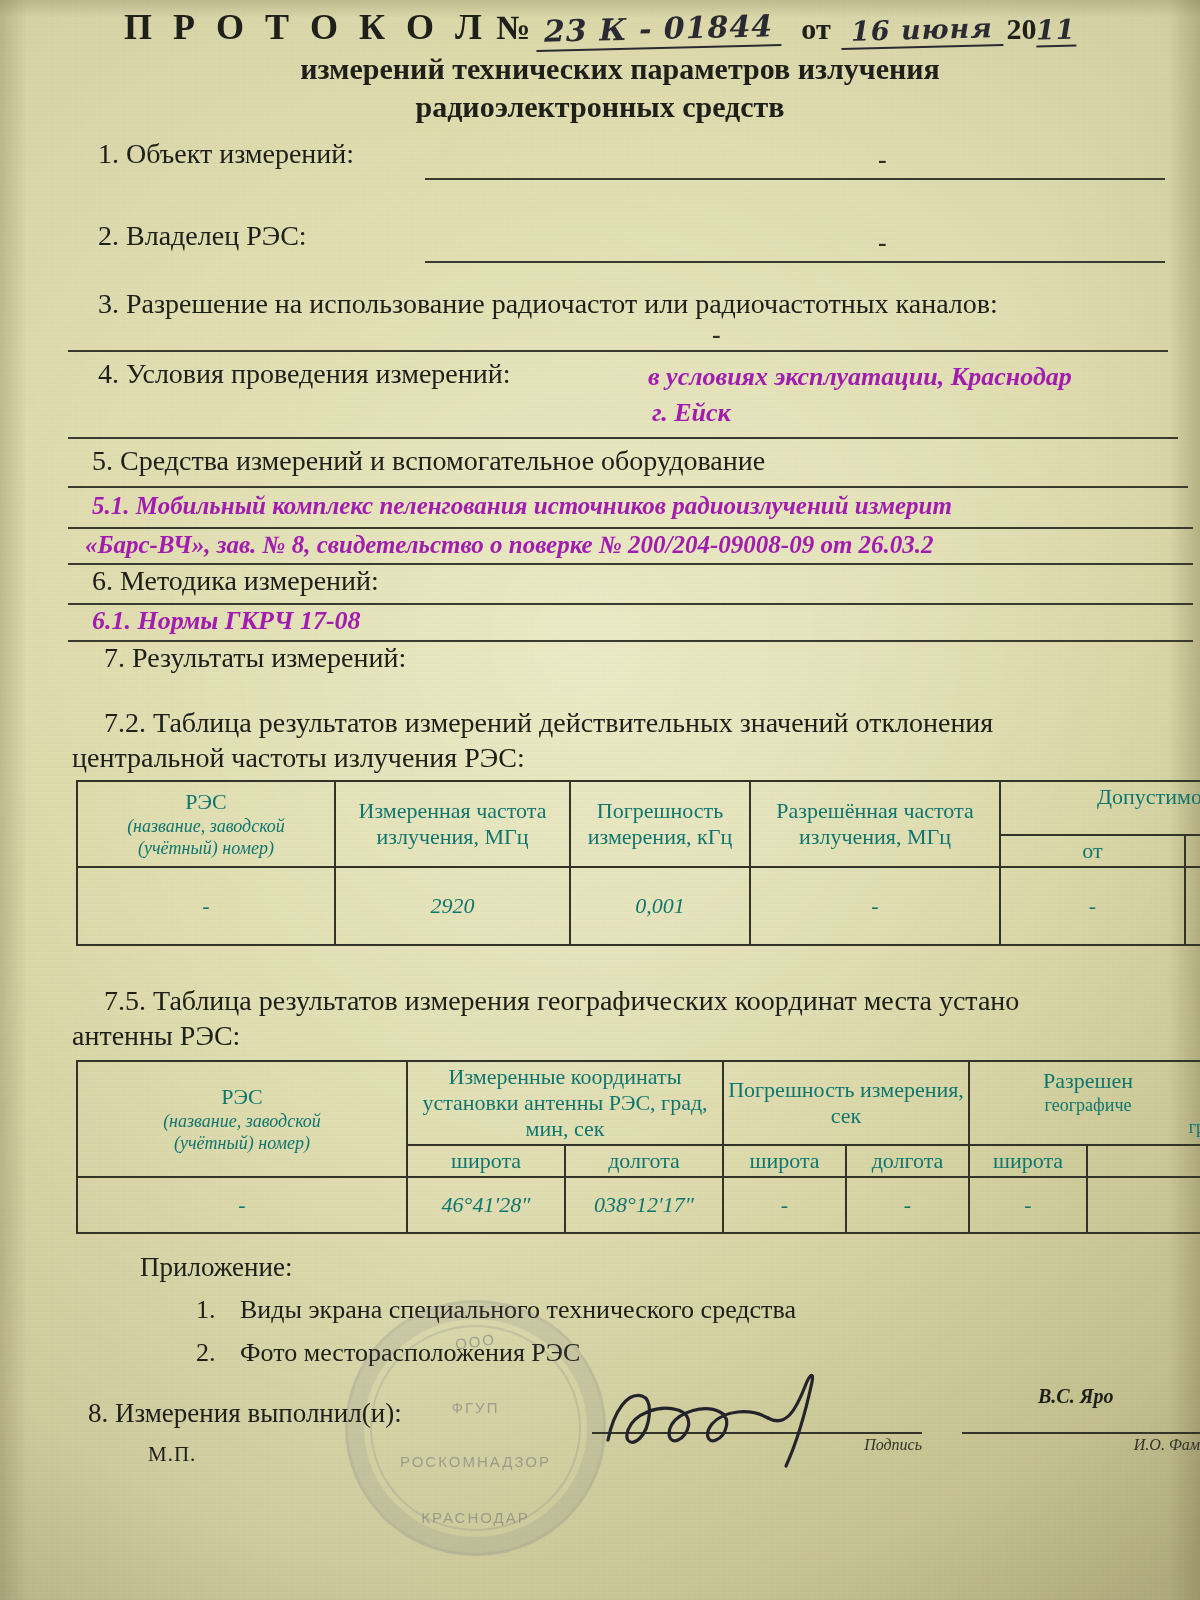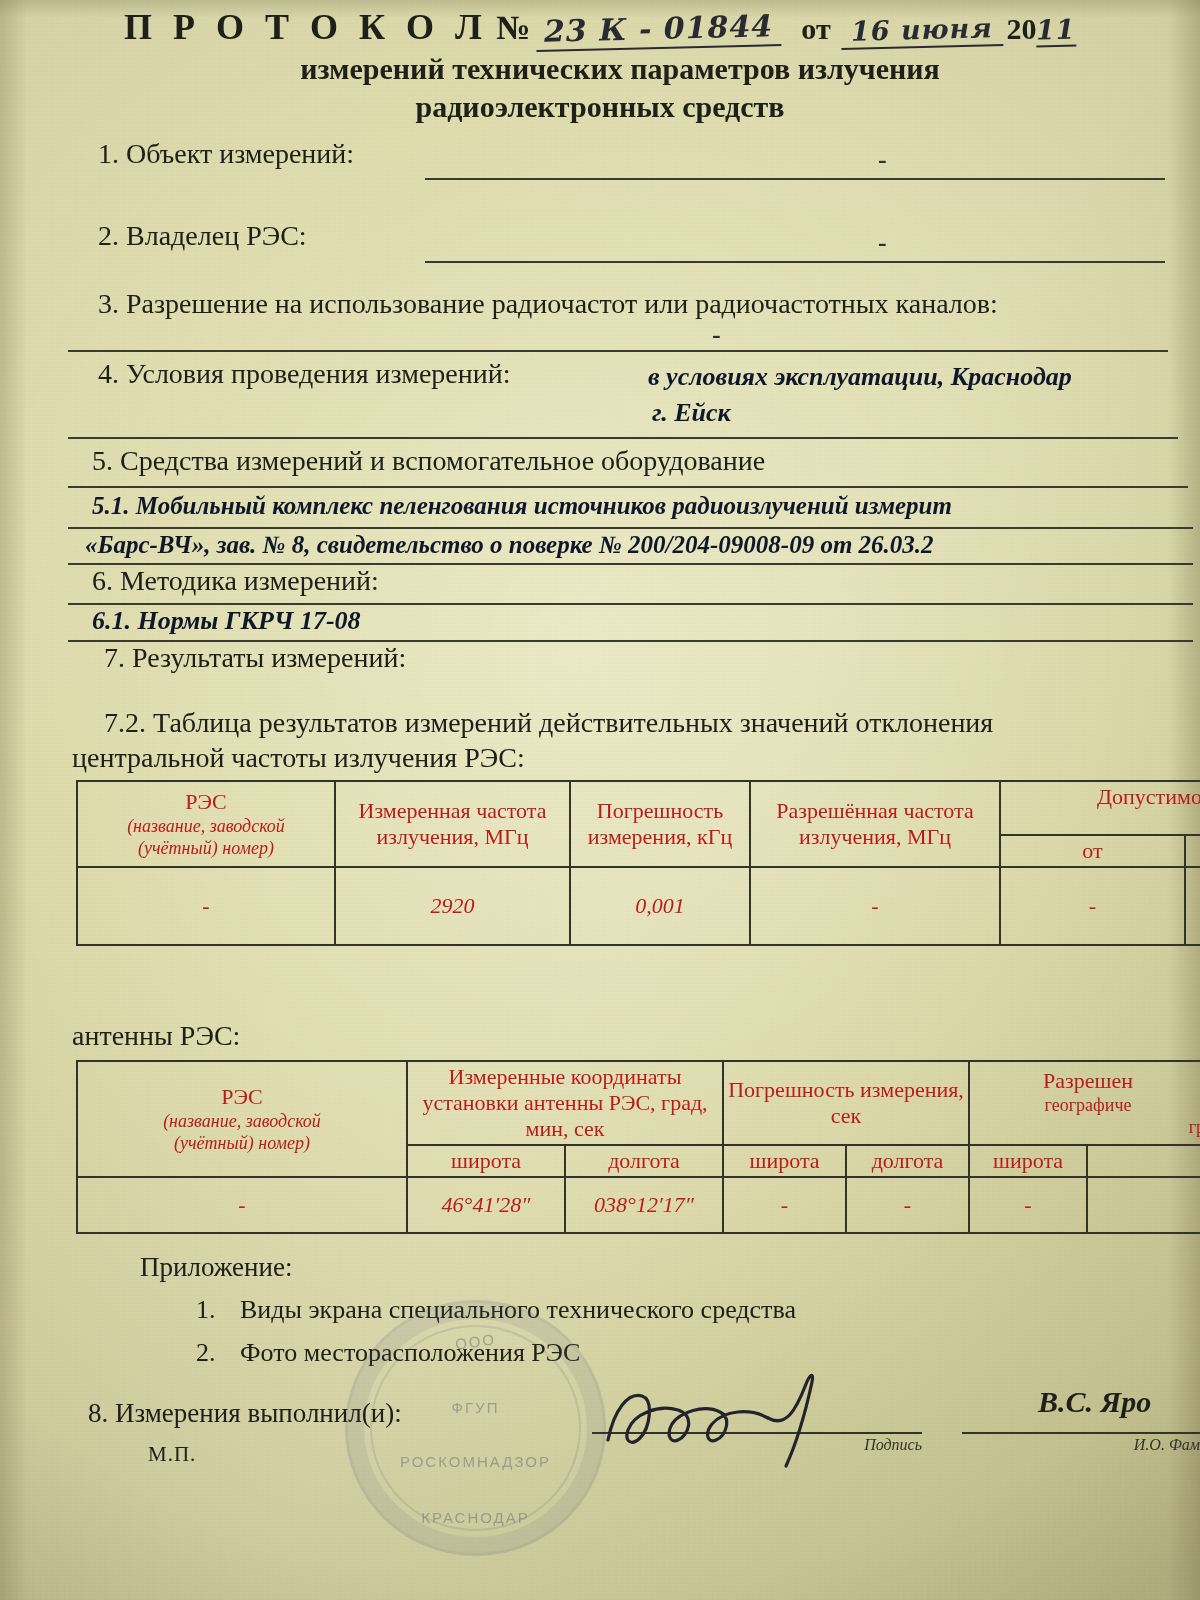--- a/index.html
+++ b/index.html
@@ -143,38 +143,38 @@
     font-weight: bold;
     color: #2f2f26;
   }
   .hand-it {
     position: absolute;
     font-family: "Liberation Serif", serif;
     font-style: italic;
     font-weight: bold;
     font-size: 26px;
     white-space: nowrap;
-    color: #0f172a;
+    color: #a21caf;
   }
 
   
   table.grid {
     position: absolute;
     border-collapse: collapse;
     table-layout: fixed;
   }
   table.grid td, table.grid th {
     border: 2px solid #33332a;
     text-align: center;
     vertical-align: middle;
     font-weight: normal;
     font-size: 22px;
     line-height: 26px;
     padding: 2px 1px;
-    color: #b91c1c;
+    color: #0f766e;
   }
   .sub {
     font-size: 18px;
     font-style: italic;
     line-height: 22px;
     display: block;
   }
   .val {
     font-style: italic;
     font-weight: bold;
@@ -211,21 +211,21 @@
   }
   .sig-caption {
     position: absolute;
     font-size: 16px;
     font-style: italic;
     color: #33332a;
     text-align: right;
   }
   .fio {
     position: absolute;
-    font-size: 30px;
+    font-size: 20px;
     font-style: italic;
     font-weight: bold;
     white-space: nowrap;
   }
 
   
   .stamp {
     position: absolute;
     left: 345px;
     top: 1300px;
@@ -349,20 +349,21 @@
         <td class="bigdash">-</td>
         <td class="val">2920</td>
         <td class="val">0,001</td>
         <td class="bigdash">-</td>
         <td class="bigdash">-</td>
         <td></td>
       </tr>
     </tbody>
   </table>
 
+  <div class="item" style="left:104px; top:985px;">7.5. Таблица результатов измерения географических координат места устано</div>
   <div class="item" style="left:72px; top:1020px;">антенны РЭС:</div>
 
   <table class="grid" style="left:76px; top:1060px; width:1130px;">
     <colgroup>
       <col style="width:330px">
       <col style="width:158px">
       <col style="width:158px">
       <col style="width:123px">
       <col style="width:123px">
       <col style="width:118px">

